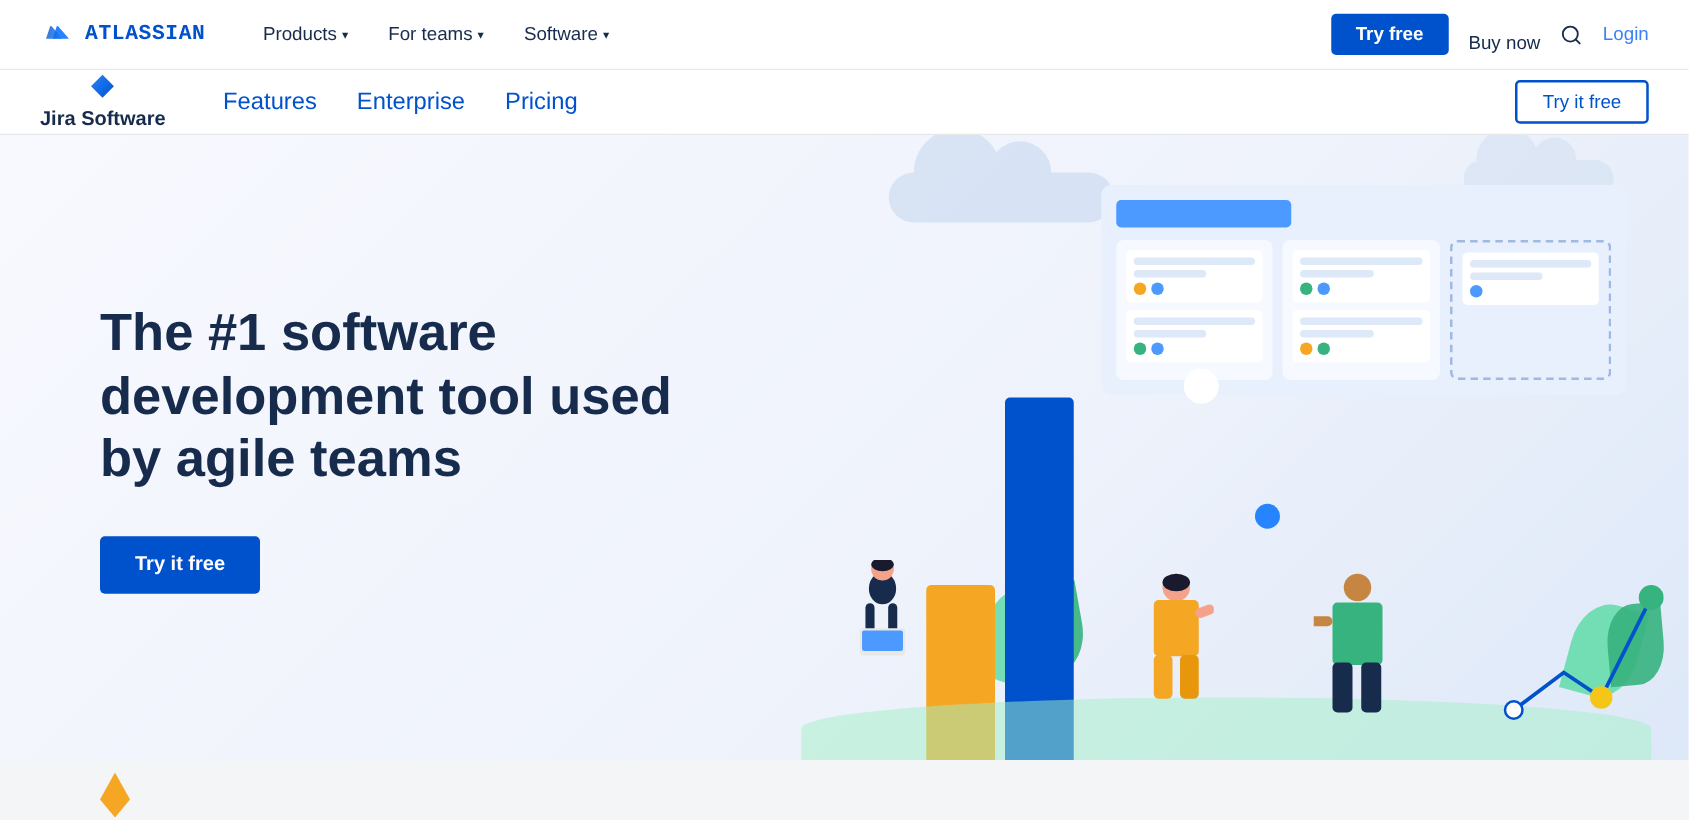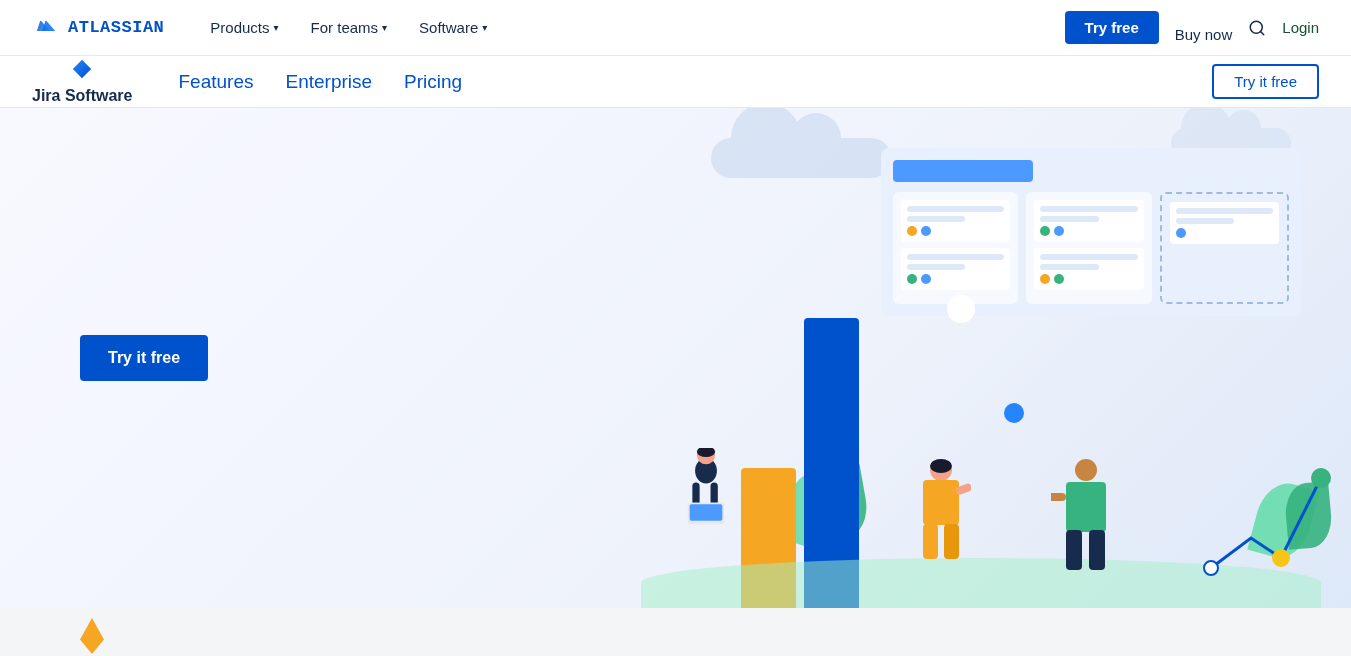--- a/index.html
+++ b/index.html
@@ -81,21 +81,21 @@
       background: none;
       border: none;
       cursor: pointer;
       color: #172b4d;
       font-size: 18px;
       display: flex;
       align-items: center;
     }
     .btn-login {
       background: transparent;
-      color: #14532d;
+      color: #3b82f6;
       border: none;
       font-size: 15px;
       cursor: pointer;
     }
 
     
     .secondary-nav {
       display: flex;
       align-items: center;
       padding: 0 32px;
@@ -448,20 +448,21 @@
     <a class="secondary-nav-link">Pricing</a>
   </div>
 
   <div class="secondary-nav-right">
     <button class="btn-try-it-free">Try it free</button>
   </div>
 </nav>
 
 <section class="hero">
   <div class="hero-content">
+    <h1 class="hero-title">The #1 software development tool used by agile teams</h1>
     <button class="btn-hero-cta">Try it free</button>
   </div>
 
   <div class="hero-illustration">
 
     <div class="cloud cloud-1"></div>
     <div class="cloud cloud-2"></div>
 
     <div class="kanban">
       <div class="kanban-header"></div>

